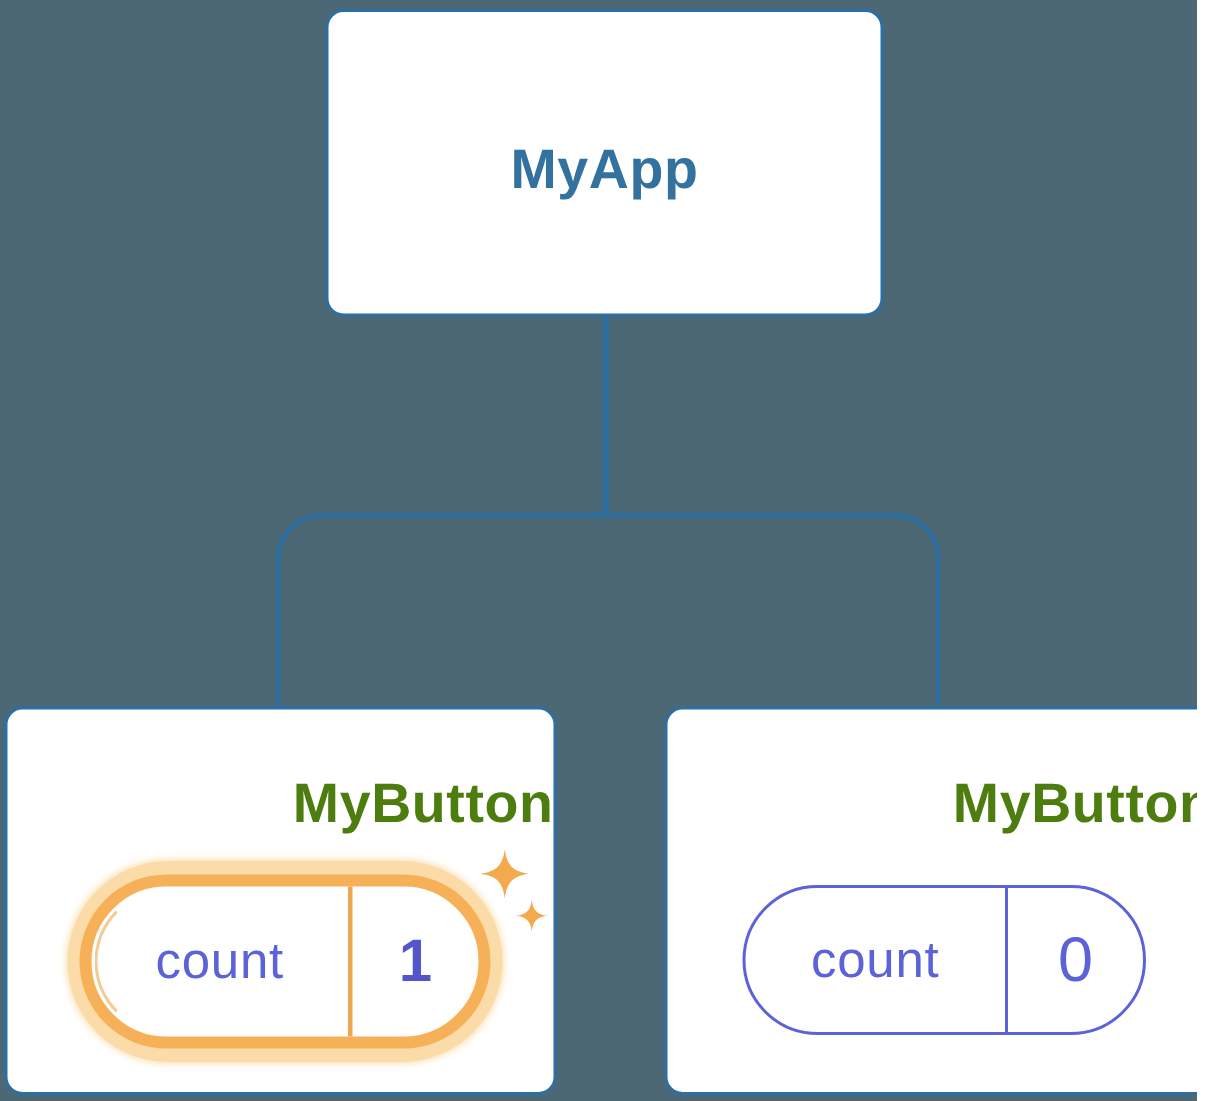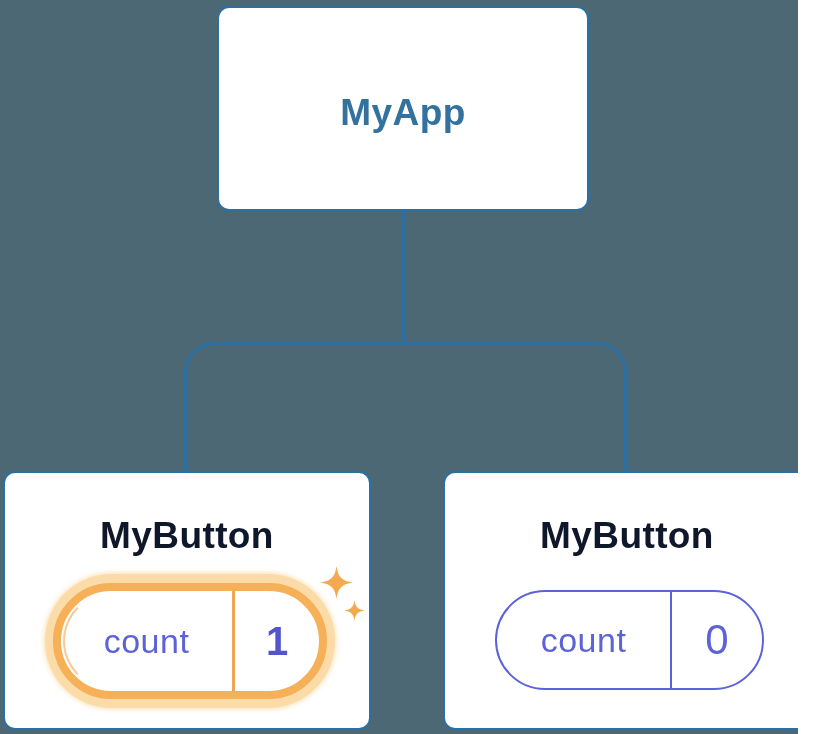--- a/index.html
+++ b/index.html
@@ -26,23 +26,23 @@
   .node-right  { left: 443px; top: 471px; width: 368px; height: 259px; }
 
   .node-root .node-label {
     position: absolute; left: 0; right: 0; top: 84px;
     text-align: center;
     font-size: 37px; font-weight: 700; letter-spacing: 0.4px;
     color: #33719E;
   }
   .card-label {
     position: absolute; left: 0; right: 0; top: 42px;
-    text-align: center;
+    text-align: right;
     font-size: 37px; font-weight: 700; letter-spacing: 0.4px;
-    color: #0f172a;
+    color: #4d7c0f;
   }
 
   
   .stem {
     position: absolute;
     left: 402px; top: 211px;
     width: 4px; height: 131px;
     background: #2B6FA3;
   }
   .branch {

